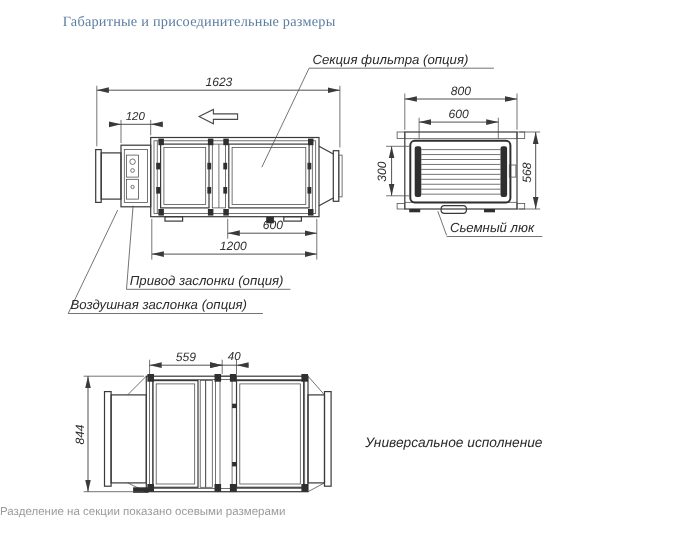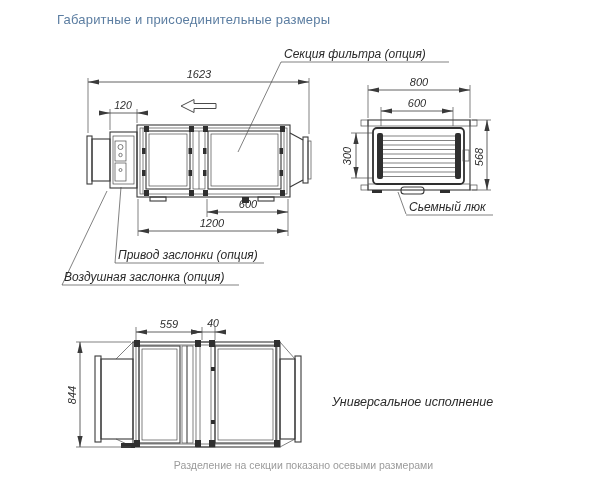--- a/index.html
+++ b/index.html
@@ -1,18 +1,18 @@
 <!DOCTYPE html>
 <html><head>
 <meta charset="utf-8">
 <style>
   html,body{margin:0;padding:0;background:#ffffff;width:615px;height:500px;overflow:hidden;}
   body{font-family:"Liberation Sans", sans-serif;position:relative;}
-  .page-title{position:absolute;left:57px;top:12px;font-size:13px;color:#5b7da1;letter-spacing:.2px;}
-  .footnote{position:absolute;left:0;top:459px;width:607px;text-align:center;font-size:10.5px;color:#9b9b9b;}
+  .page-title{position:absolute;left:57px;top:12px;font-size:13px;color:#5b7da1;letter-spacing:.2px;font-family:Liberation Serif, serif;}
+  .footnote{position:absolute;left:0;top:459px;width:607px;text-align:left;font-size:10.5px;color:#9b9b9b;}
   svg{position:absolute;left:0;top:0;}
   .ol{stroke:#3a3a3a;stroke-width:1.1;fill:none;}
   .il{stroke:#4a4a4a;stroke-width:.7;fill:none;}
   .thick{stroke:#2f2f2f;stroke-width:1.8;fill:none;}
   .ext{stroke:#4a4a4a;stroke-width:.7;fill:none;}
   .dimline{stroke:#3a3a3a;stroke-width:.8;fill:none;}
   .blk{fill:#2f2f2f;stroke:none;}
   .dim{font:italic 11px "Liberation Sans", sans-serif;fill:#2e2e2e;}
   .dimsm{font:italic 10.5px "Liberation Sans", sans-serif;fill:#2e2e2e;}
   .lbl{font:italic 12px "Liberation Sans", sans-serif;fill:#2a2a2a;}

